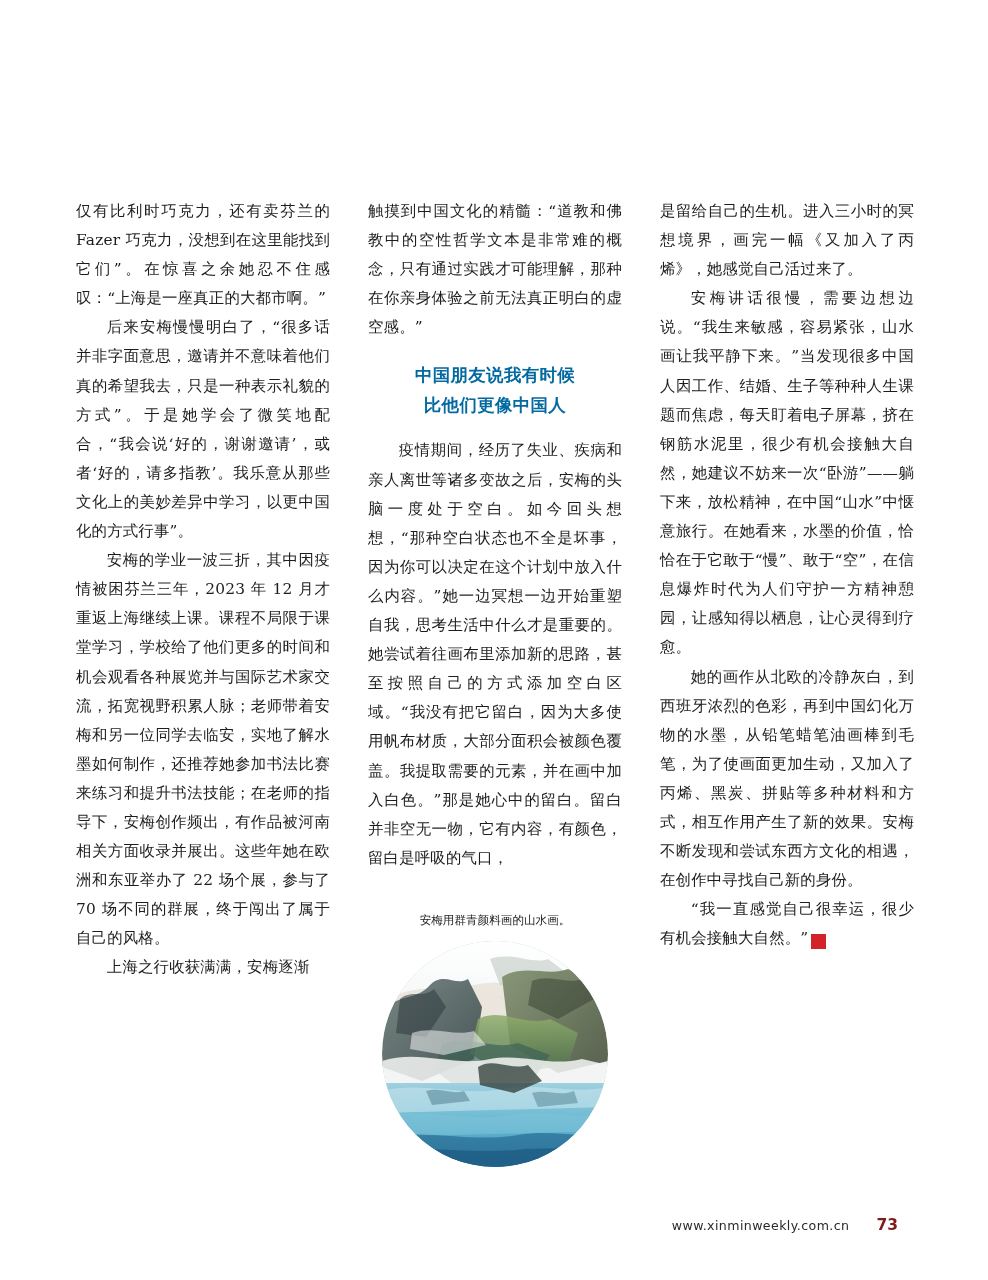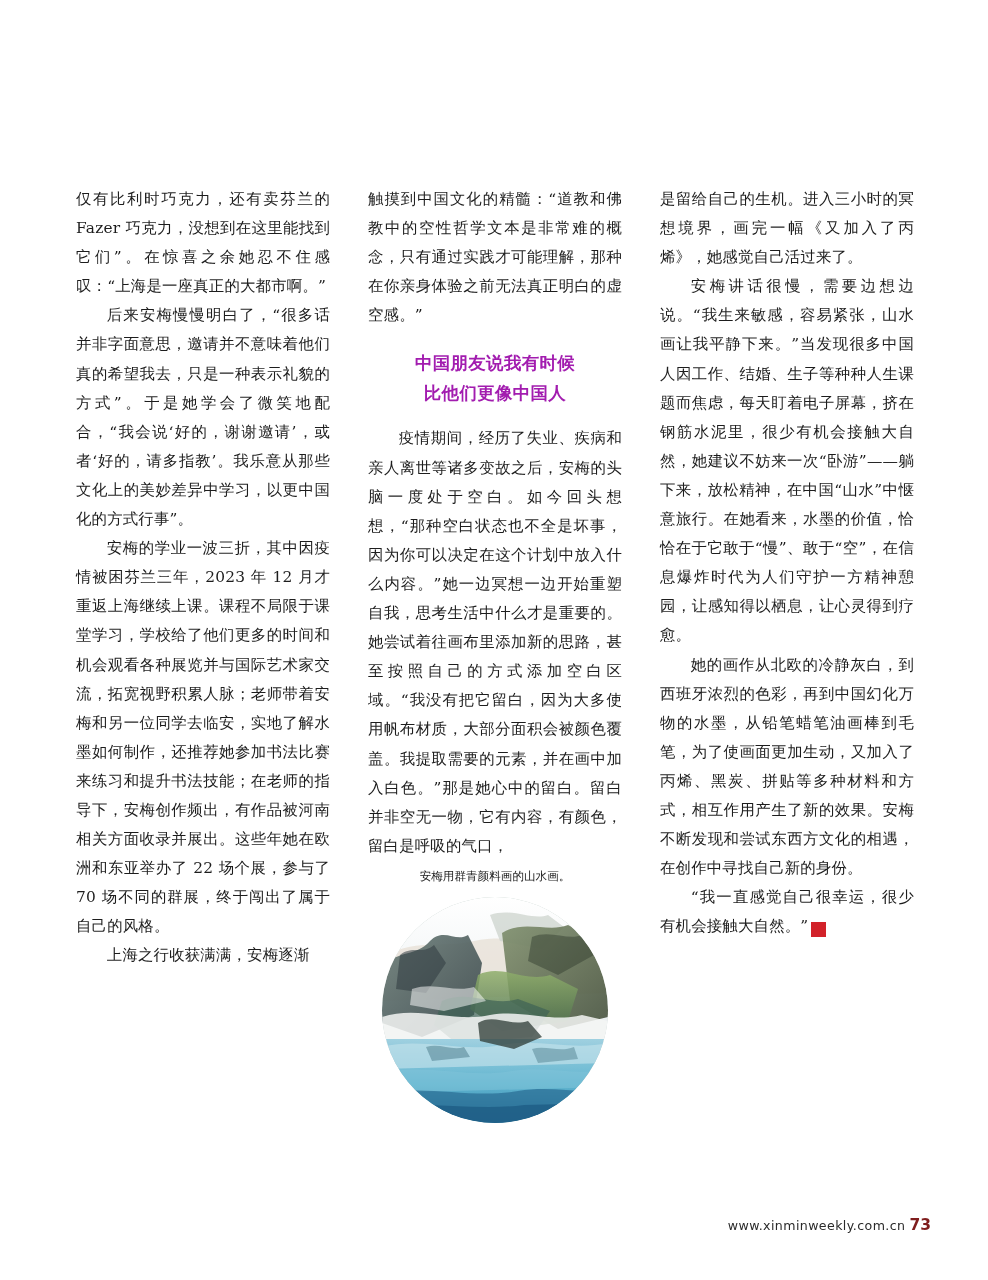--- a/index.html
+++ b/index.html
@@ -41,33 +41,34 @@
     line-height: 29.1px;
     text-align: justify;
     text-justify: inter-ideograph;
     text-indent: 2em;
     letter-spacing: 0.2px;
     font-family: "DejaVu Serif", "Liberation Serif", serif;
     color: #1d1d1d;
   }
   p.para.noindent {
     text-indent: 0;
+    margin-top: 12px;
   }
   .subhead {
     margin: 18px 0 16px 0;
     font-size: 17.4px;
     line-height: 30px;
     text-align: center;
     font-weight: bold;
     letter-spacing: 0.4px;
     font-family: "DejaVu Sans", "Liberation Sans", sans-serif;
-    color: #a21caf;
+    color: #0369a1;
   }
   .figure {
-    margin-top: 6px;
+    margin-top: 38px;
     width: 100%;
   }
   .figcaption {
     font-size: 11.6px;
     line-height: 18px;
     text-align: center;
     color: #222;
     font-family: "DejaVu Sans", "Liberation Sans", sans-serif;
     margin-bottom: 12px;
   }
@@ -89,25 +90,25 @@
     color: #fff;
     font-size: 11px;
     line-height: 15px;
     text-align: center;
     font-family: "DejaVu Sans", "Liberation Sans", sans-serif;
     vertical-align: -2px;
     margin-left: 3px;
   }
   .footer {
     position: absolute;
-    right: 57px;
+    right: 90px;
     bottom: 46px;
     display: flex;
     align-items: baseline;
-    gap: 4px;
+    gap: 27px;
     margin-left: 11px;
   }
   .footer .url {
     font-size: 12.6px;
     letter-spacing: 0.4px;
     color: #2a2a2a;
     font-family: "DejaVu Sans", "Liberation Sans", sans-serif;
   }
   .footer .pageno {
     font-size: 15.5px;

